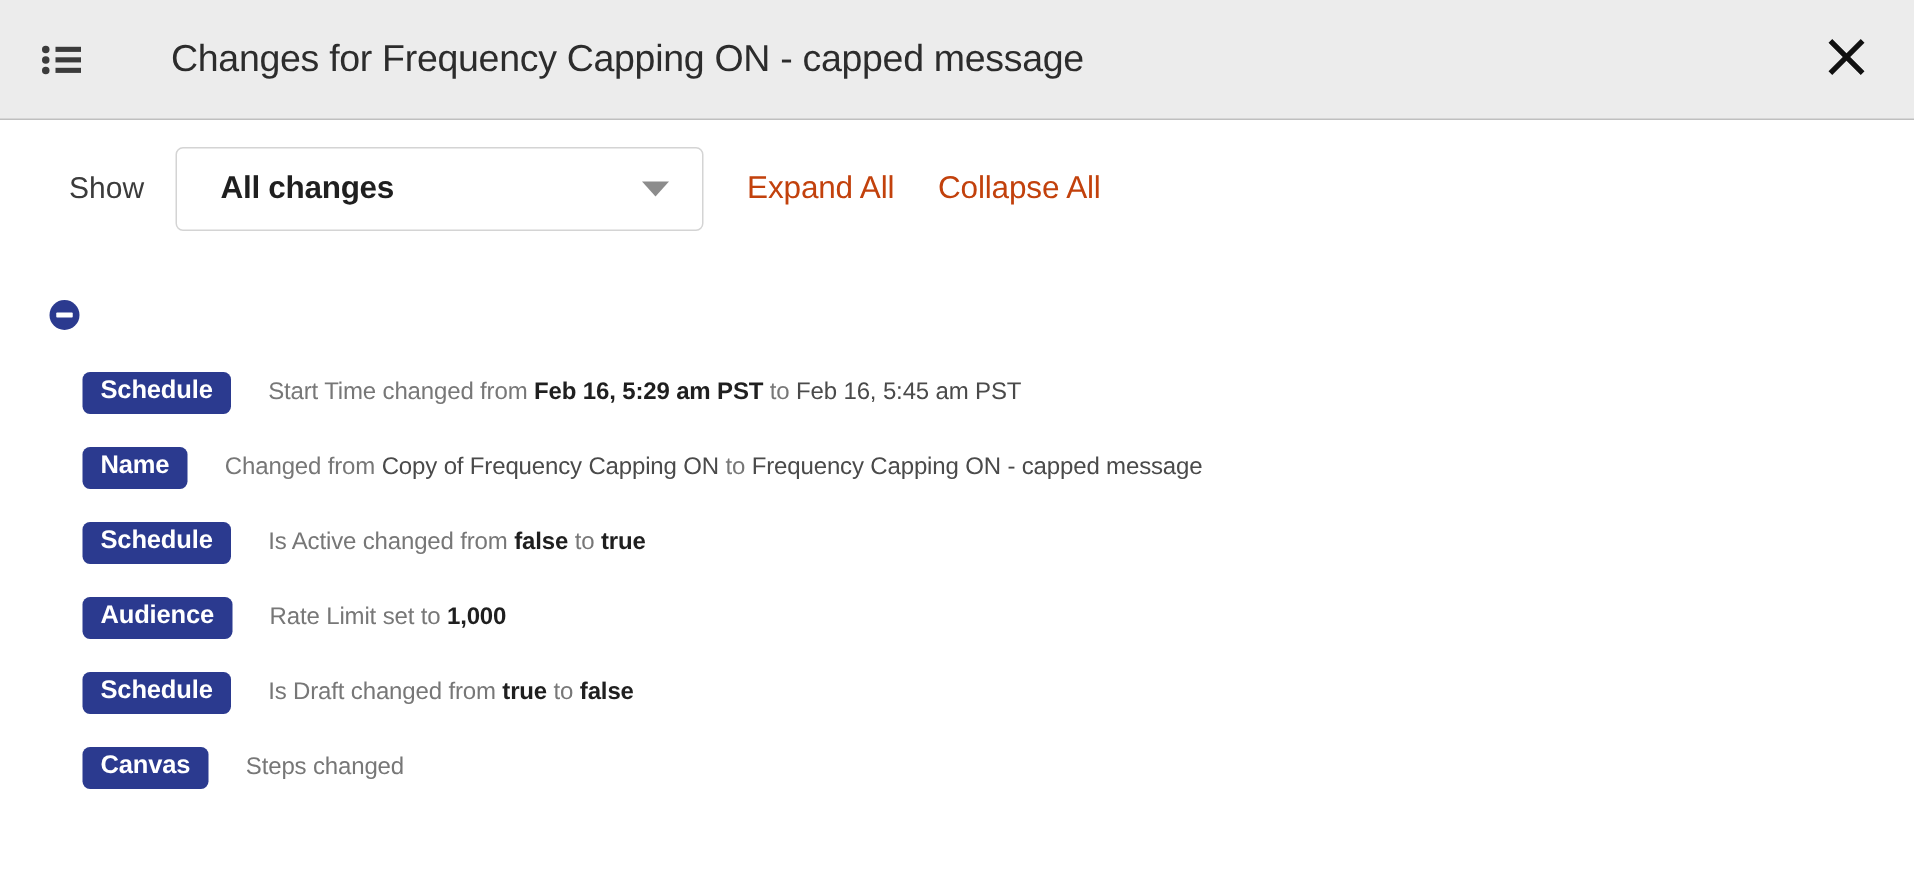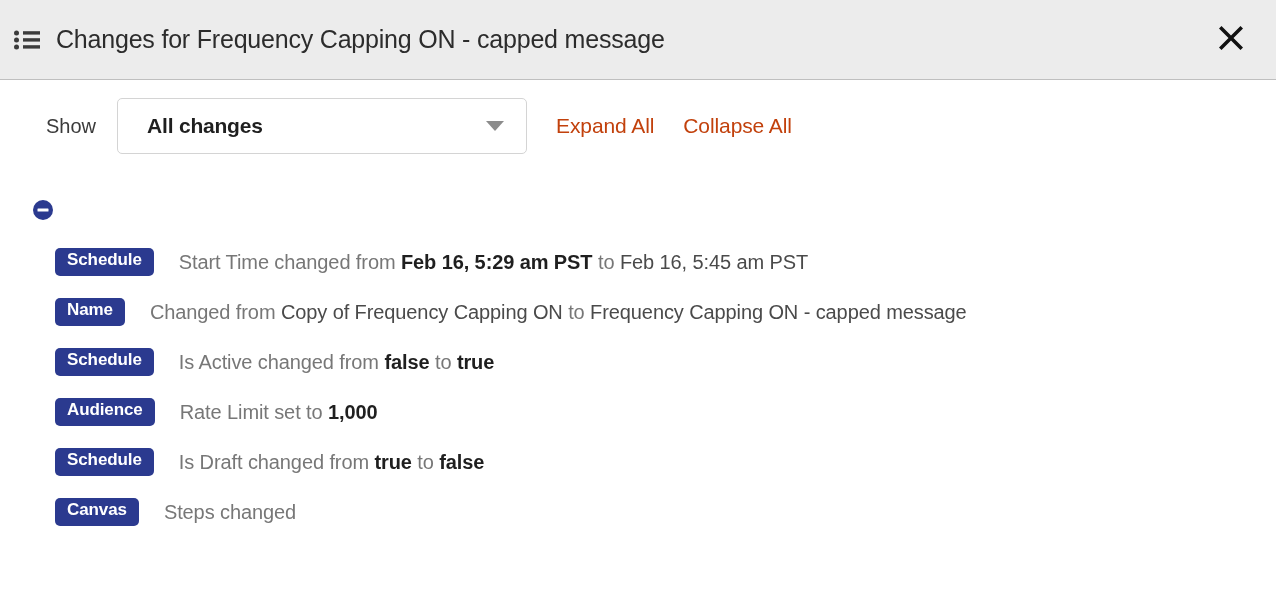--- a/index.html
+++ b/index.html
@@ -14,23 +14,24 @@
     overflow: hidden;
   }
 
   
   .modal-header {
     height: 80px;
     background: #ececec;
     border-bottom: 1px solid #bfbfbf;
     display: flex;
     align-items: center;
-    padding: 0 24px 0 14px;
+    padding: 0 24px 0 28px;
     box-sizing: border-box;
     position: relative;
+    gap: 44px;
   }
   .list-icon {
     width: 26px;
     height: 20px;
     margin-right: 16px;
     flex: 0 0 auto;
     display: block;
   }
   .modal-title {
     font-size: 25px;
@@ -64,21 +65,21 @@
     box-sizing: border-box;
     margin-left: 17px;
   }
   .show-label {
     font-size: 20px;
     color: #3b3b3b;
     margin-right: 21px;
     font-weight: 400;
   }
   .select-box {
-    width: 410px;
+    width: 352px;
     height: 56px;
     border: 1px solid #d4d4d4;
     border-radius: 5px;
     background: #ffffff;
     display: flex;
     align-items: center;
     padding: 0 16px 0 29px;
     box-sizing: border-box;
     cursor: pointer;
     position: relative;
@@ -164,21 +165,21 @@
     font-weight: 700;
     border-radius: 5px;
     padding: 3px 12px 8px 12px;
     letter-spacing: -0.1px;
     line-height: 1;
     flex: 0 0 auto;
     white-space: nowrap;
   }
   .change-text {
     margin-left: 25px;
-    font-size: 20px;
+    font-size: 16px;
     color: #777777;
     letter-spacing: -0.1px;
     white-space: nowrap;
   }
   .change-text .val {
     color: #1f1f1f;
     font-weight: 700;
   }
   .change-text .val-light {
     color: #4a4a4a;

